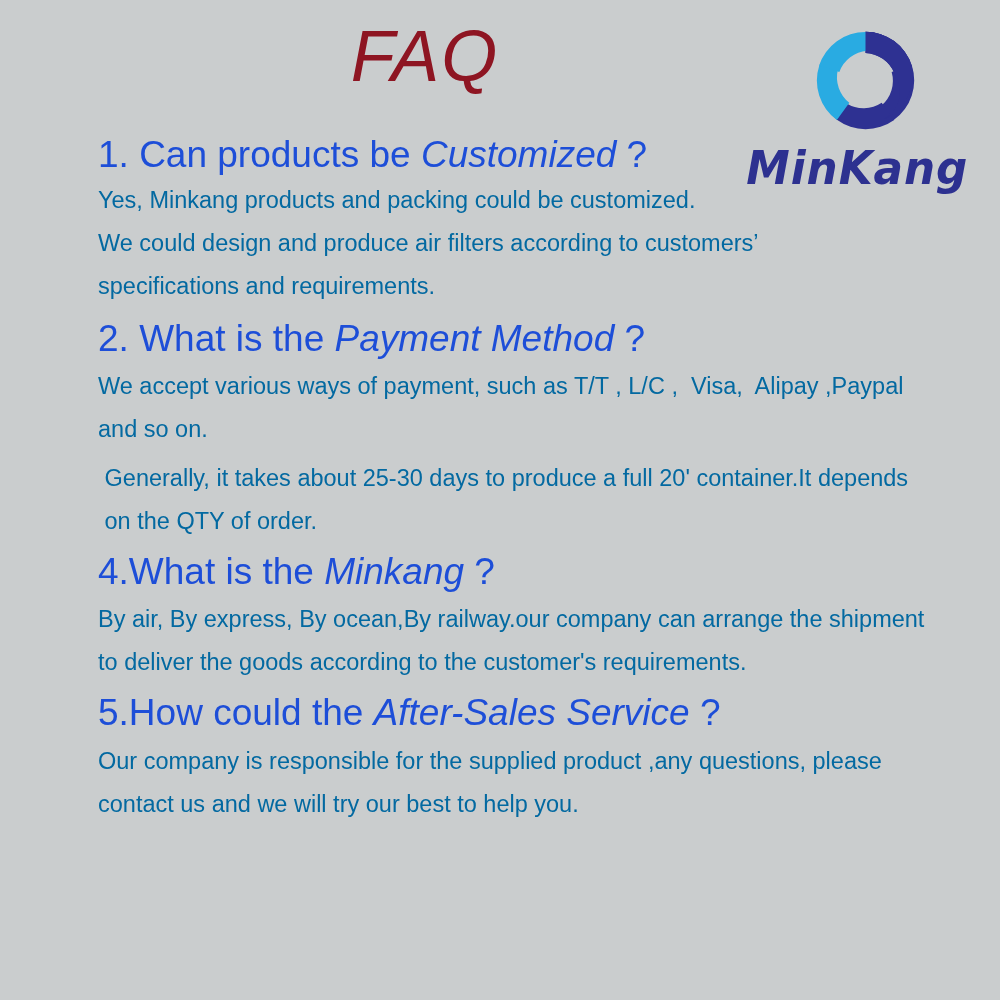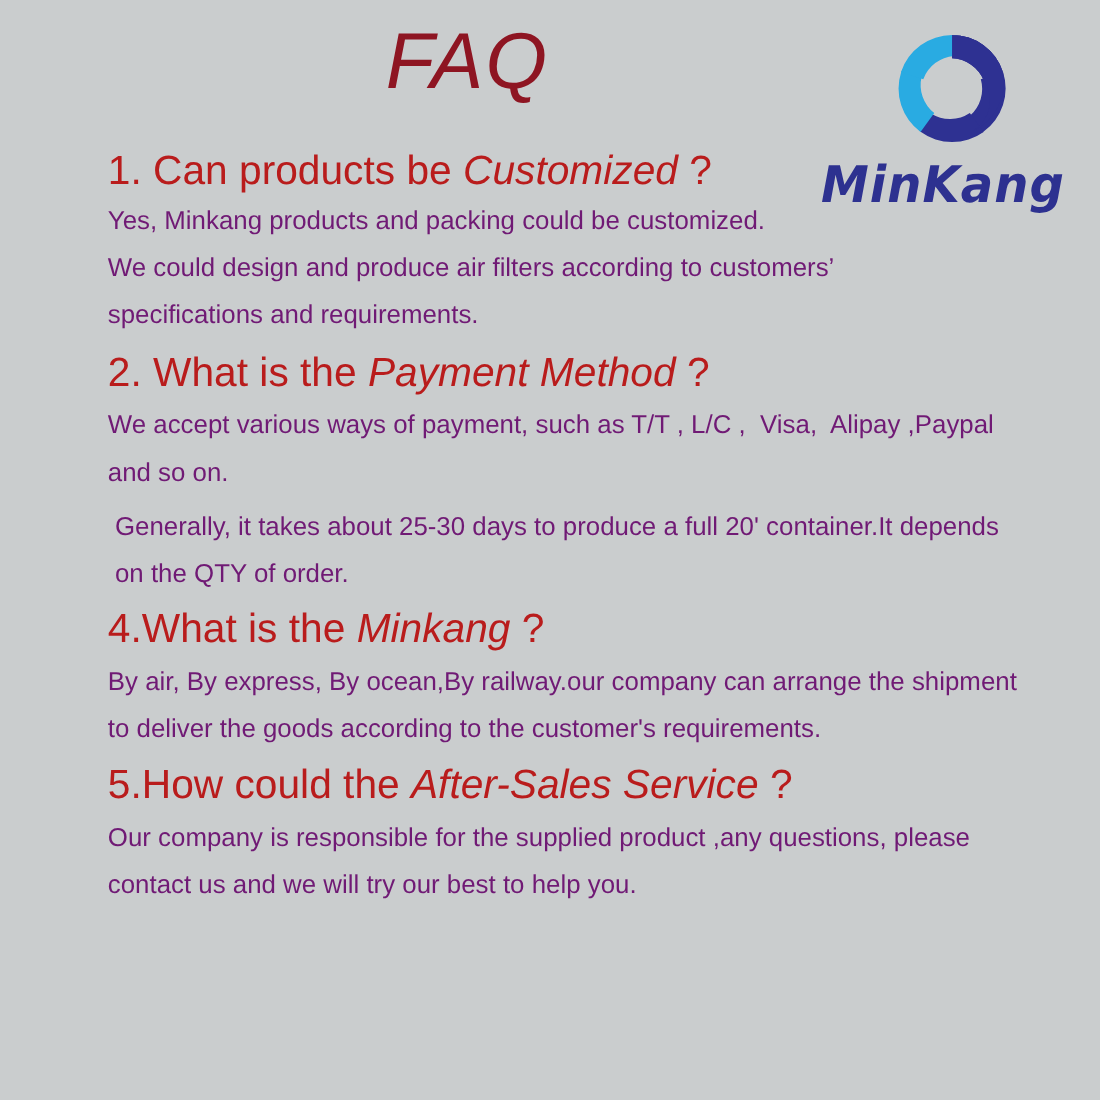--- a/index.html
+++ b/index.html
@@ -72,32 +72,32 @@
   .faq-list {
     position: absolute;
     left: 98px;
     top: 132px;
     right: 40px;
   }
   .faq-item {
     margin-bottom: 0;
   }
   .q {
-    color: #b91c1c;
+    color: #1d4ed8;
     font-size: 37px;
     line-height: 1.22;
     font-weight: 400;
     margin: 0 0 4px 0;
     white-space: nowrap;
   }
   .q .q-em {
     font-style: italic;
   }
   .a {
-    color: #701a75;
+    color: #0369a1;
     font-size: 23.5px;
     line-height: 1.83;
     margin: 0 0 6px 0;
     max-width: 870px;
     white-space: pre-wrap;
   }
   .item-1 .q { margin-bottom: 2px; }
   .item-2 .q { margin-top: 8px; }
   .item-3 .q { margin-top: 6px; }
   .item-4 .q { margin-top: 6px; }

